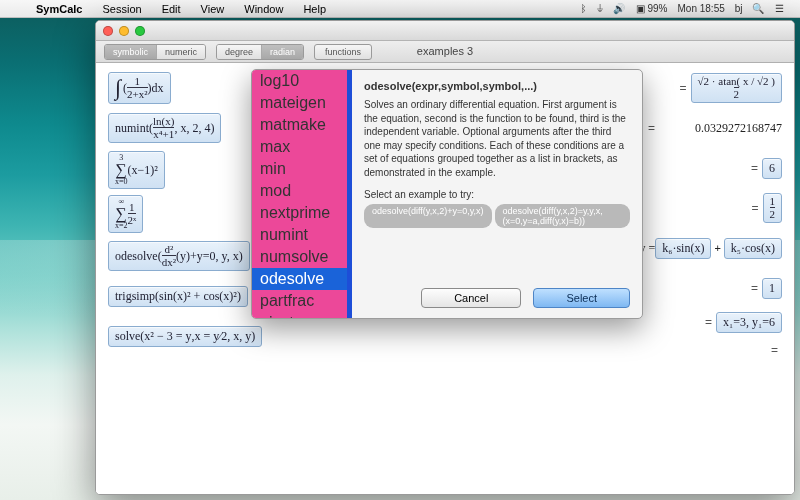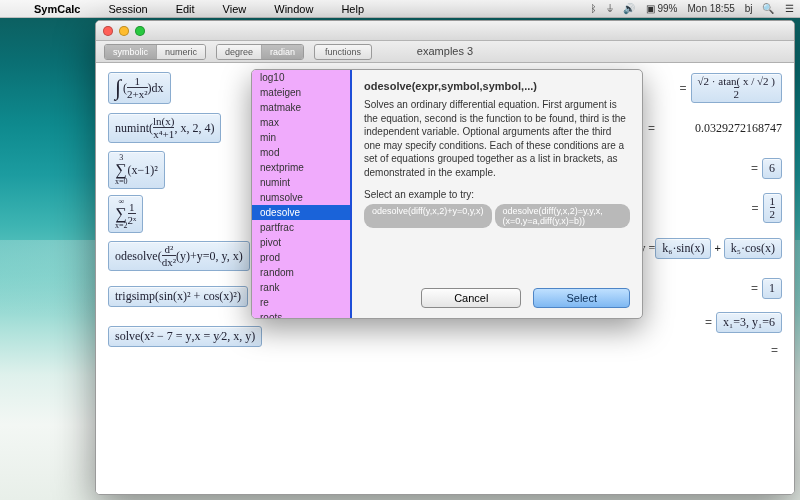--- a/index.html
+++ b/index.html
@@ -8,21 +8,21 @@
     font-family: "Lucida Grande", "Helvetica Neue", Arial, sans-serif;
     font-size: 11px; color: #222;
     background: linear-gradient(180deg,#0d5a5a 0%,#0a6e72 12%,#0e8a8e 25%,#1c9ca0 35%,#3db4b2 45%,#6ccbc5 55%,#a9e0d9 65%,#dff1ec 75%,#f3f7f4 85%,#e8efe9 100%);
     position: relative;
   }
   
   .menubar {
     position:absolute; top:0; left:0; right:0; height:18px;
     background:linear-gradient(#f7f7f7,#eaeaea);
     border-bottom:1px solid #bfbfbf;
-    display:flex; align-items:center; padding:0 6px; gap:28px;
+    display:flex; align-items:center; padding:0 16px; gap:20px;
     font-size:11px; color:#000;
   }
   .menubar .apple { font-size:13px; line-height:1; }
   .menubar .app  { font-weight:bold; }
   .menubar .right{ margin-left:auto; display:flex; gap:10px; align-items:center; font-size:10px; color:#333;}
   .menubar .right span{display:inline-flex;align-items:center;gap:2px;}
   
   .window {
     position:absolute; left:95px; top:20px; width:700px; height:475px;
     background:#fff; border:1px solid #9a9a9a; border-radius:5px;
@@ -68,21 +68,21 @@
   .bigint{font-size:22px;margin-right:2px;}
   .sum{display:inline-flex;flex-direction:column;align-items:center;line-height:1;}
   .sum .lim{font-size:8px;} .sum .sig{font-size:16px;}
   
   .popover{
     position:absolute; left:155px; top:6px; width:392px; height:250px;
     background:#f4f4f4; border:1px solid #9c9c9c; border-radius:5px;
     box-shadow:0 10px 30px rgba(0,0,0,.4);
     display:flex; overflow:hidden;
   }
-  .flist{width:100px;background:#f0abfc;border-right:2px solid #1d4ed8;overflow:auto;font-size:10px;}
+  .flist{width:100px;background:#ec4899;border-right:5px solid #1d4ed8;overflow:auto;font-size:16px;}
   .flist div{padding:2px 8px;color:#333;cursor:pointer;}
   .flist div.sel{background:#1a63d9;color:#fff;}
   .fdoc{flex:1;padding:10px 12px;font-size:10px;color:#333;display:flex;flex-direction:column;}
   .fdoc h3{font-size:11px;font-weight:bold;margin-bottom:6px;}
   .fdoc p{line-height:1.35;margin-bottom:8px;}
   .exlabel{font-size:10px;margin:2px 0 4px;}
   .examples{display:flex;flex-direction:row;gap:3px;margin-bottom:10px;}
   .ex{background:#b9b9b9;color:#fff;border-radius:9px;font-size:9px;padding:2px 8px;cursor:pointer;width:fit-content;}
   .pbtns{margin-top:auto;display:flex;gap:12px;justify-content:flex-end;}
   .pbtn{border:1px solid #8a8a8a;border-radius:4px;background:linear-gradient(#fdfdfd,#e5e5e5);font-size:11px;height:20px;padding:0 32px;cursor:pointer;}
@@ -201,21 +201,21 @@
         </div>
 
       <div class="row">
           <span class="chip">
         <span>trigsimp</span>(<span>sin(x)² + cos(x)²</span>)
       </span>
         </div>
 
       <div class="row">
           <span class="chip">
-        <span>solve</span>(<span>x² − 7 = y</span>, <span>x = y⁄2</span><span>, x, y</span>)
+        <span>solve</span>(<span>x² − 3 = y</span>, <span>x = y⁄2</span><span>, x, y</span>)
       </span>
         </div>
     </div>
 
     <div class="col-right">
       <div class="row">
           <span class="eq">=</span>
         <span class="chip">
           <span class="frac">
               <span>√2 · atan( x / √2 )</span>

